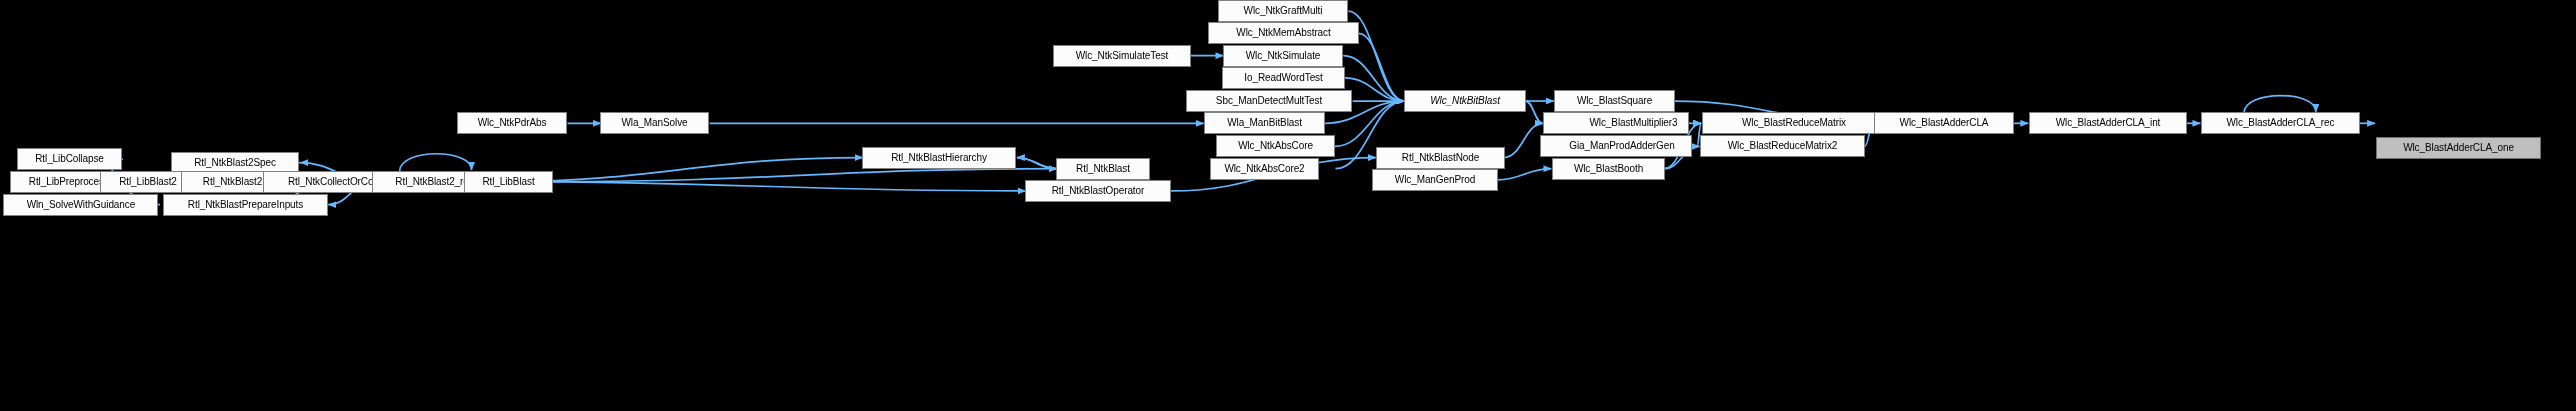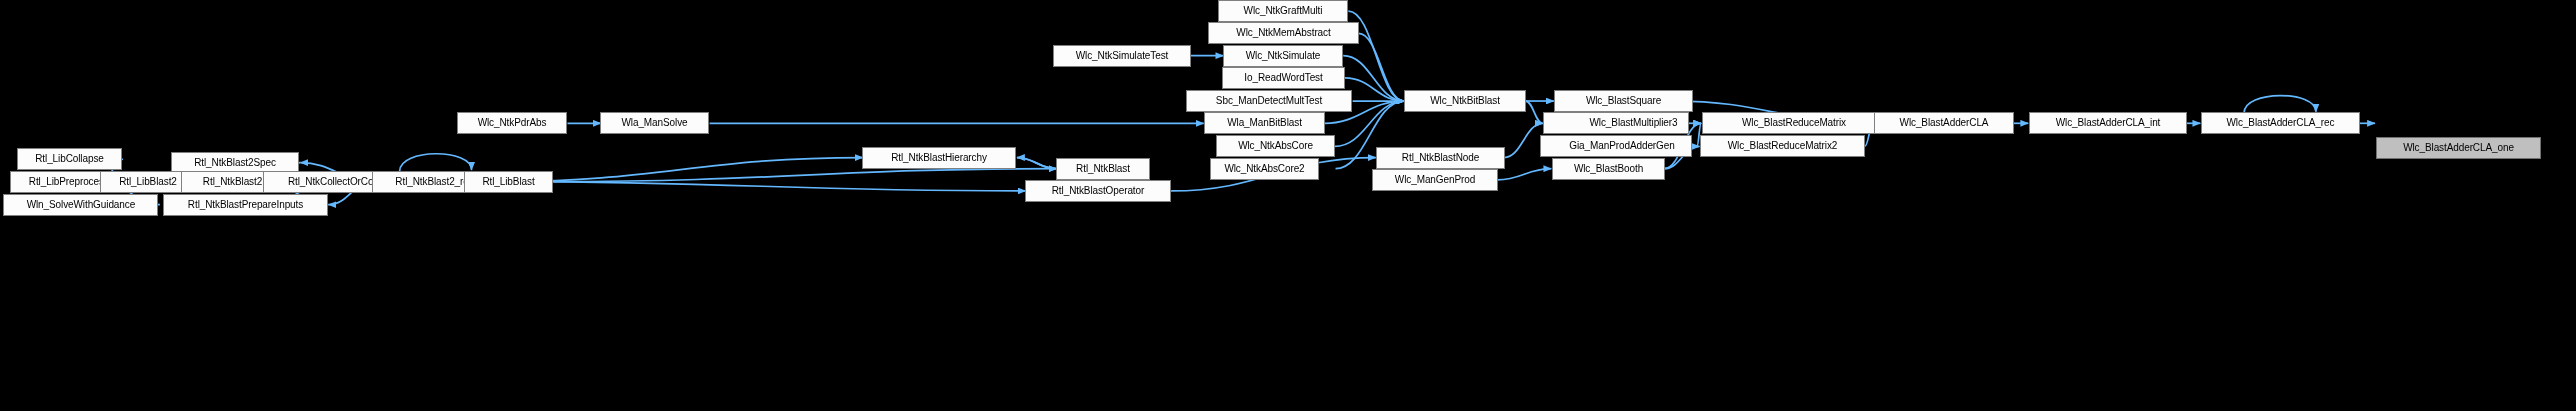--- a/index.html
+++ b/index.html
@@ -125,24 +125,24 @@
       </div>
       <div class="node" style="left: 1223px; top: 45px; width: 120px;">
         <span class="label">Wlc_NtkSimulate</span>
       </div>
       <div class="node" style="left: 1222px; top: 67px; width: 123px;">
         <span class="label">Io_ReadWordTest</span>
       </div>
       <div class="node" style="left: 1186px; top: 90px; width: 166px;">
         <span class="label">Sbc_ManDetectMultTest</span>
       </div>
-      <div class="node" style="left: 1404px; top: 90px; width: 122px;">
+      <div class="node" style="left: 1404px; top: 90px; width: 122px; font-style: italic;">
         <span class="label">Wlc_NtkBitBlast</span>
       </div>
-      <div class="node" style="left: 1554px; top: 90px; width: 139px;">
+      <div class="node" style="left: 1554px; top: 90px; width: 121px;">
         <span class="label">Wlc_BlastSquare</span>
       </div>
       <div class="node" style="left: 457px; top: 112px; width: 110px;">
         <span class="label">Wlc_NtkPdrAbs</span>
       </div>
       <div class="node" style="left: 600px; top: 112px; width: 109px;">
         <span class="label">Wla_ManSolve</span>
       </div>
       <div class="node" style="left: 1204px; top: 112px; width: 121px;">
         <span class="label">Wla_ManBitBlast</span>

